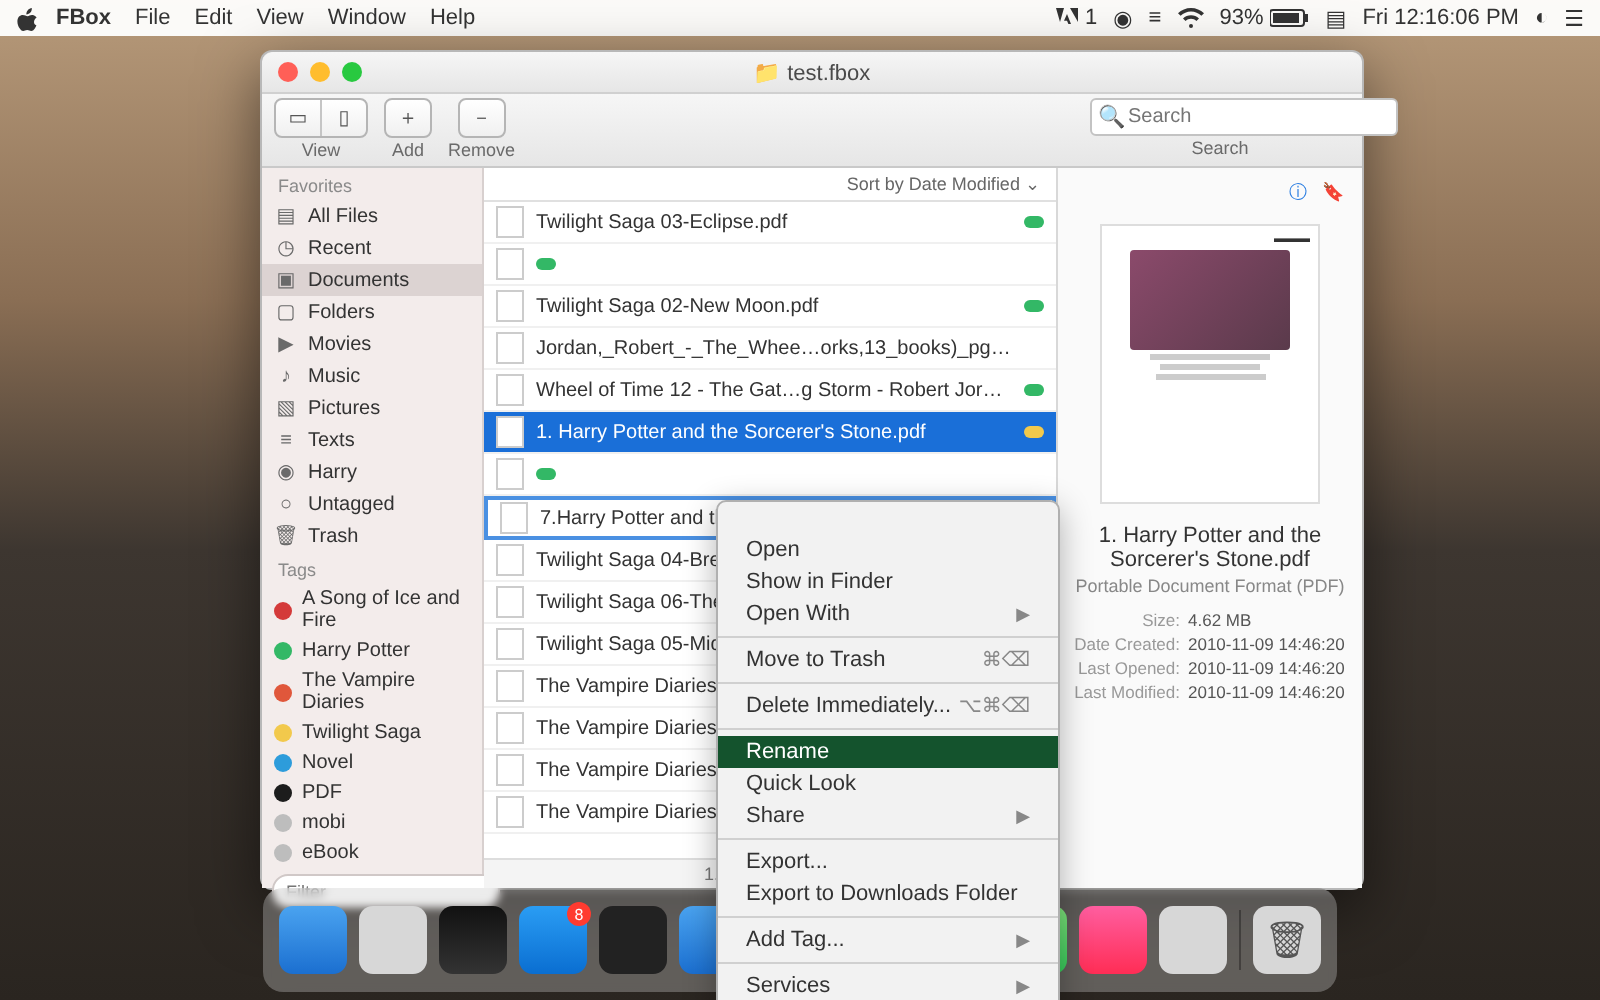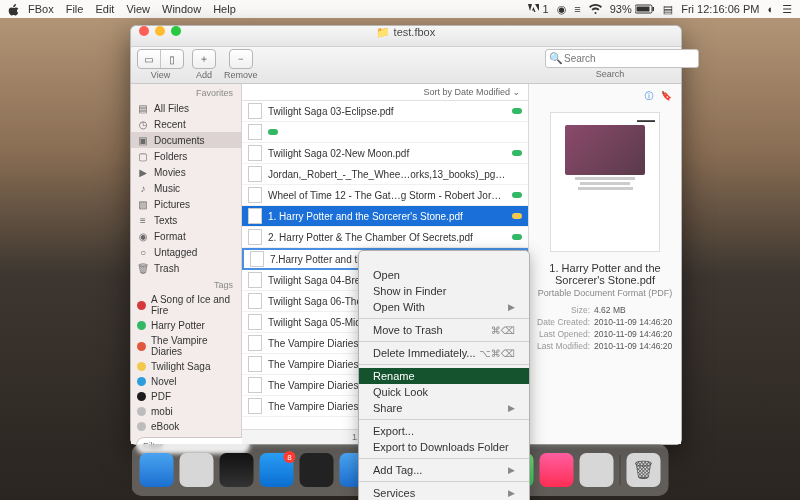--- a/index.html
+++ b/index.html
@@ -2,40 +2,40 @@
 <html><head>
 <meta charset="utf-8">
 <style>
 html,body{margin:0;padding:0;width:800px;height:500px;overflow:hidden;font-family:-apple-system,"Helvetica Neue",Arial,sans-serif;font-size:11px;color:#333;background:linear-gradient(180deg,#b79a7a 0%,#8a6e54 30%,#3d3630 55%,#2a2520 100%);}
 .menubar{height:18px;background:rgba(255,255,255,0.95);display:flex;align-items:center;padding:0 8px;font-size:11px;}
 .menubar .apple{width:12px;height:12px;margin-right:8px;}
 .menubar .mitem{margin-right:12px;}
 .menubar .right{margin-left:auto;display:flex;align-items:center;gap:8px;}
 .menubar .right span{display:inline-flex;align-items:center;}
 .window{position:absolute;left:130px;top:25px;width:550px;height:418px;background:#ececec;border:1px solid #b8b8b8;border-radius:6px;box-shadow:0 10px 30px rgba(0,0,0,0.5);display:flex;flex-direction:column;}
-.titlebar{height:20px;display:flex;background:linear-gradient(#f6f6f6,#e6e6e6);border-bottom:1px solid #d0d0d0;border-radius:6px 6px 0 0;position:relative;}
+.titlebar{height:20px;display:flex;align-items:center;background:linear-gradient(#f6f6f6,#e6e6e6);border-bottom:1px solid #d0d0d0;border-radius:6px 6px 0 0;position:relative;}
 .traffic{display:flex;gap:6px;margin-left:8px;}
 .tl{width:10px;height:10px;border-radius:50%;}
 .tl.r{background:#ff5f57;}
 .tl.y{background:#ffbd2e;}
 .tl.g{background:#28c940;}
 .titlebar .title{position:absolute;left:0;right:0;text-align:center;font-size:11px;color:#4a4a4a;}
 .toolbar{height:34px;background:linear-gradient(#f6f6f6,#e6e6e6);border-bottom:1px solid #c9c9c9;display:flex;align-items:flex-start;padding:2px 6px 0 6px;gap:8px;}
 .tgroup{display:flex;flex-direction:column;align-items:center;}
 .segbtn{display:flex;border:1px solid #b5b5b5;border-radius:4px;background:linear-gradient(#fff,#f0f0f0);height:18px;}
 .segbtn span{width:22px;display:flex;align-items:center;justify-content:center;border-right:1px solid #c5c5c5;font-size:10px;color:#555;}
 .segbtn span:last-child{border-right:none;}
 .tlabel{font-size:9px;color:#6a6a6a;margin-top:1px;}
 .searchbox{margin-left:auto;width:130px;}
 .searchbox input{width:100%;height:17px;border:1px solid #c3c3c3;border-radius:3px;padding:0 4px 0 18px;font-size:10px;background:#fff;}
 .searchwrap{position:relative;}
 .searchwrap .sicon{position:absolute;left:4px;top:3px;width:10px;height:10px;color:#888;}
 .body{flex:1;display:flex;min-height:0;}
 .sidebar{width:110px;background:#f3eceb;border-right:1px solid #d8d0cf;display:flex;flex-direction:column;font-size:10px;}
-.sidebar .shead{color:#8a8a8a;padding:4px 8px 2px 8px;font-size:9px;text-align:right;}
+.sidebar .shead{color:#8a8a8a;padding:4px 8px 2px 8px;font-size:9px;}
 .srow{display:flex;align-items:center;padding:2px 6px;gap:5px;cursor:default;}
 .srow.sel{background:#dcd3d2;}
 .srow .sicon{width:12px;height:12px;flex:0 0 12px;display:flex;align-items:center;justify-content:center;color:#6a6a6a;}
 .sidebar .tags .dot{width:9px;height:9px;border-radius:50%;flex:0 0 9px;}
 .sidebar .filter{margin-top:auto;padding:3px 5px;}
 .sidebar .filter input{width:100%;height:15px;border:1px solid #d0c8c7;border-radius:8px;font-size:9px;padding:0 6px;background:#fff;}
 .main{flex:1;display:flex;flex-direction:column;min-width:0;}
 .sortbar{height:16px;background:#fff;border-bottom:1px solid #e0e0e0;display:flex;align-items:center;justify-content:flex-end;padding:0 8px;font-size:9px;color:#666;}
 .listwrap{flex:1;overflow:hidden;background:#fff;position:relative;}
 .list{width:100%;}
@@ -69,21 +69,21 @@
 .dicon-wrap{position:relative;}
 .ddivider{width:1px;height:30px;background:rgba(0,0,0,0.3);}
 </style>
 </head>
 <body>
 
 <div class="menubar">
   <div class="apple"><svg viewBox="0 0 12 14">
         <path d="M9 8c0-1.5 1.2-2.2 1.3-2.3C9.6 4.7 8.5 4.5 8 4.5c-1 0-1.5.6-2.2.6S4.3 4.5 3.4 4.5C2 4.5.7 5.6.7 7.7c0 1.3.5 2.6 1.1 3.4.5.7 1 1.4 1.8 1.4s1-.5 2-.5 1.2.5 2 .5 1.4-.7 1.9-1.4c.4-.6.6-1.2.7-1.5C9.3 9.3 9 8.8 9 8zM7.2 3.3c.5-.6.8-1.4.7-2.3-.7 0-1.5.5-2 1.1-.4.5-.8 1.3-.7 2.1.8 0 1.5-.4 2-.9z" fill="#333"></path>
       </svg></div>
-  <span class="mitem" style="font-weight:400">FBox</span>
+  <span class="mitem" style="font-weight:700">FBox</span>
   <span class="mitem">File</span>
   <span class="mitem">Edit</span>
   <span class="mitem">View</span>
   <span class="mitem">Window</span>
   <span class="mitem">Help</span>
   <div class="right">
     <span><svg width="11" height="11" viewBox="0 0 11 11">
           <path d="M0 0h4l-2 7zM7 0h4v7zM5.5 3l2 5h-1.3l-.7-1.6H4z" fill="#333"></path>
         </svg>&nbsp;<span>1</span></span>
     <span>◉</span>
@@ -173,21 +173,21 @@
           <div class="srow">
             <span class="sicon">▧</span>
             <span>Pictures</span>
           </div>
           <div class="srow">
             <span class="sicon">≡</span>
             <span>Texts</span>
           </div>
           <div class="srow">
             <span class="sicon">◉</span>
-            <span>Format</span>
+            <span>Harry</span>
           </div>
           <div class="srow">
             <span class="sicon">○</span>
             <span>Untagged</span>
           </div>
           <div class="srow">
             <span class="sicon">🗑</span>
             <span>Trash</span>
           </div>
         </div>
@@ -258,21 +258,20 @@
               <span class="fname">Wheel of Time 12 - The Gat…g Storm - Robert Jordan.pdf</span>
               <span class="status" style="background:#33b866"></span>
             </div>
             <div class="lrow sel">
               <span class="thumb"></span>
               <span class="fname">1. Harry Potter and the Sorcerer's Stone.pdf</span>
               <span class="status" style="background:#f2c94c"></span>
             </div>
             <div class="lrow">
               <span class="thumb"></span>
-              <span class="fname">2. Harry Potter &amp; The Chamber Of Secrets.pdf</span>
               <span class="status" style="background:#33b866"></span>
             </div>
             <div class="lrow editing">
               <span class="thumb"></span>
               <span class="fname">7.Harry Potter and the De</span>
               <span class="status"></span>
             </div>
             <div class="lrow">
               <span class="thumb"></span>
               <span class="fname">Twilight Saga 04-Breaking</span>

